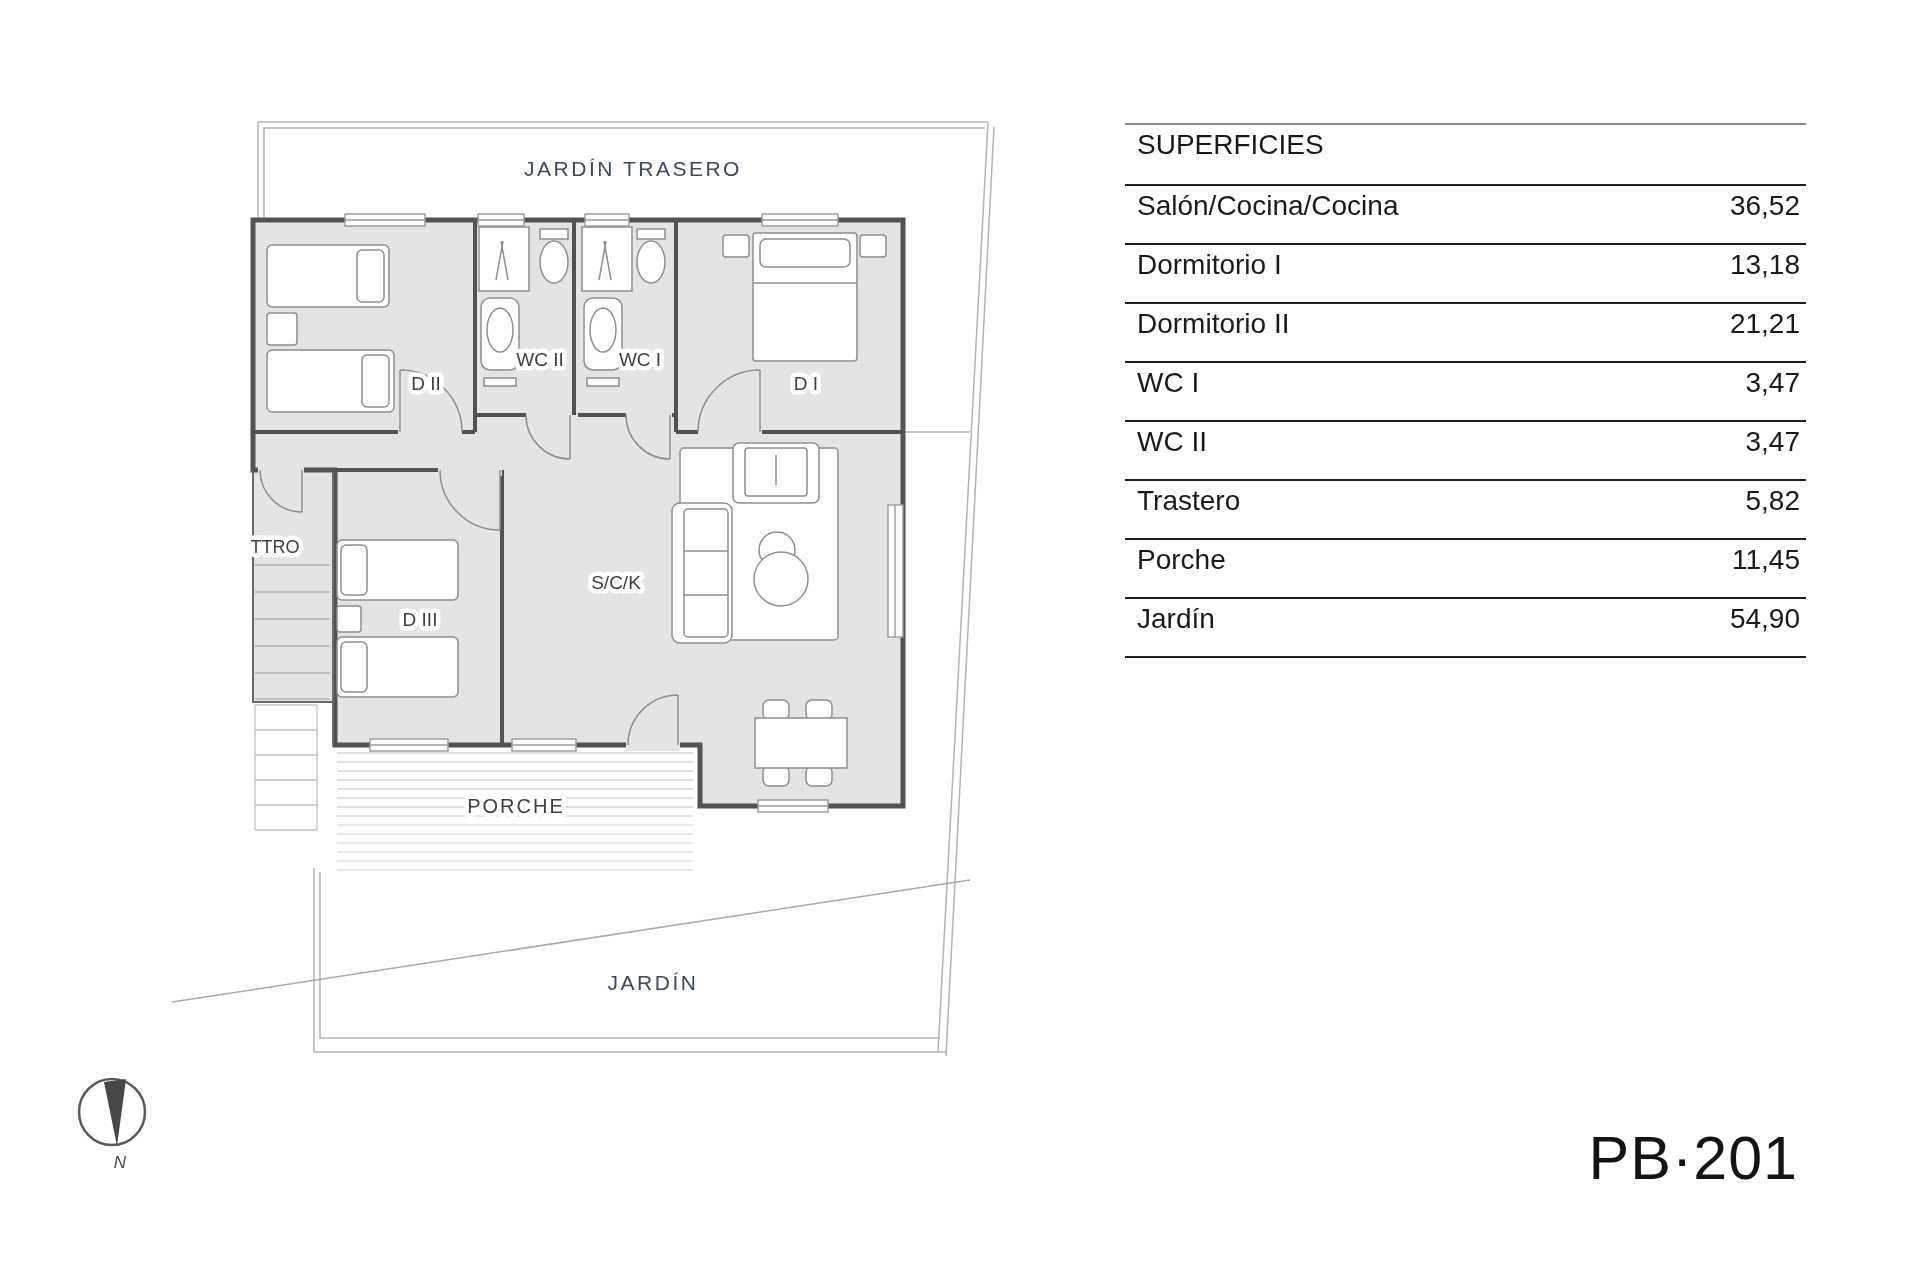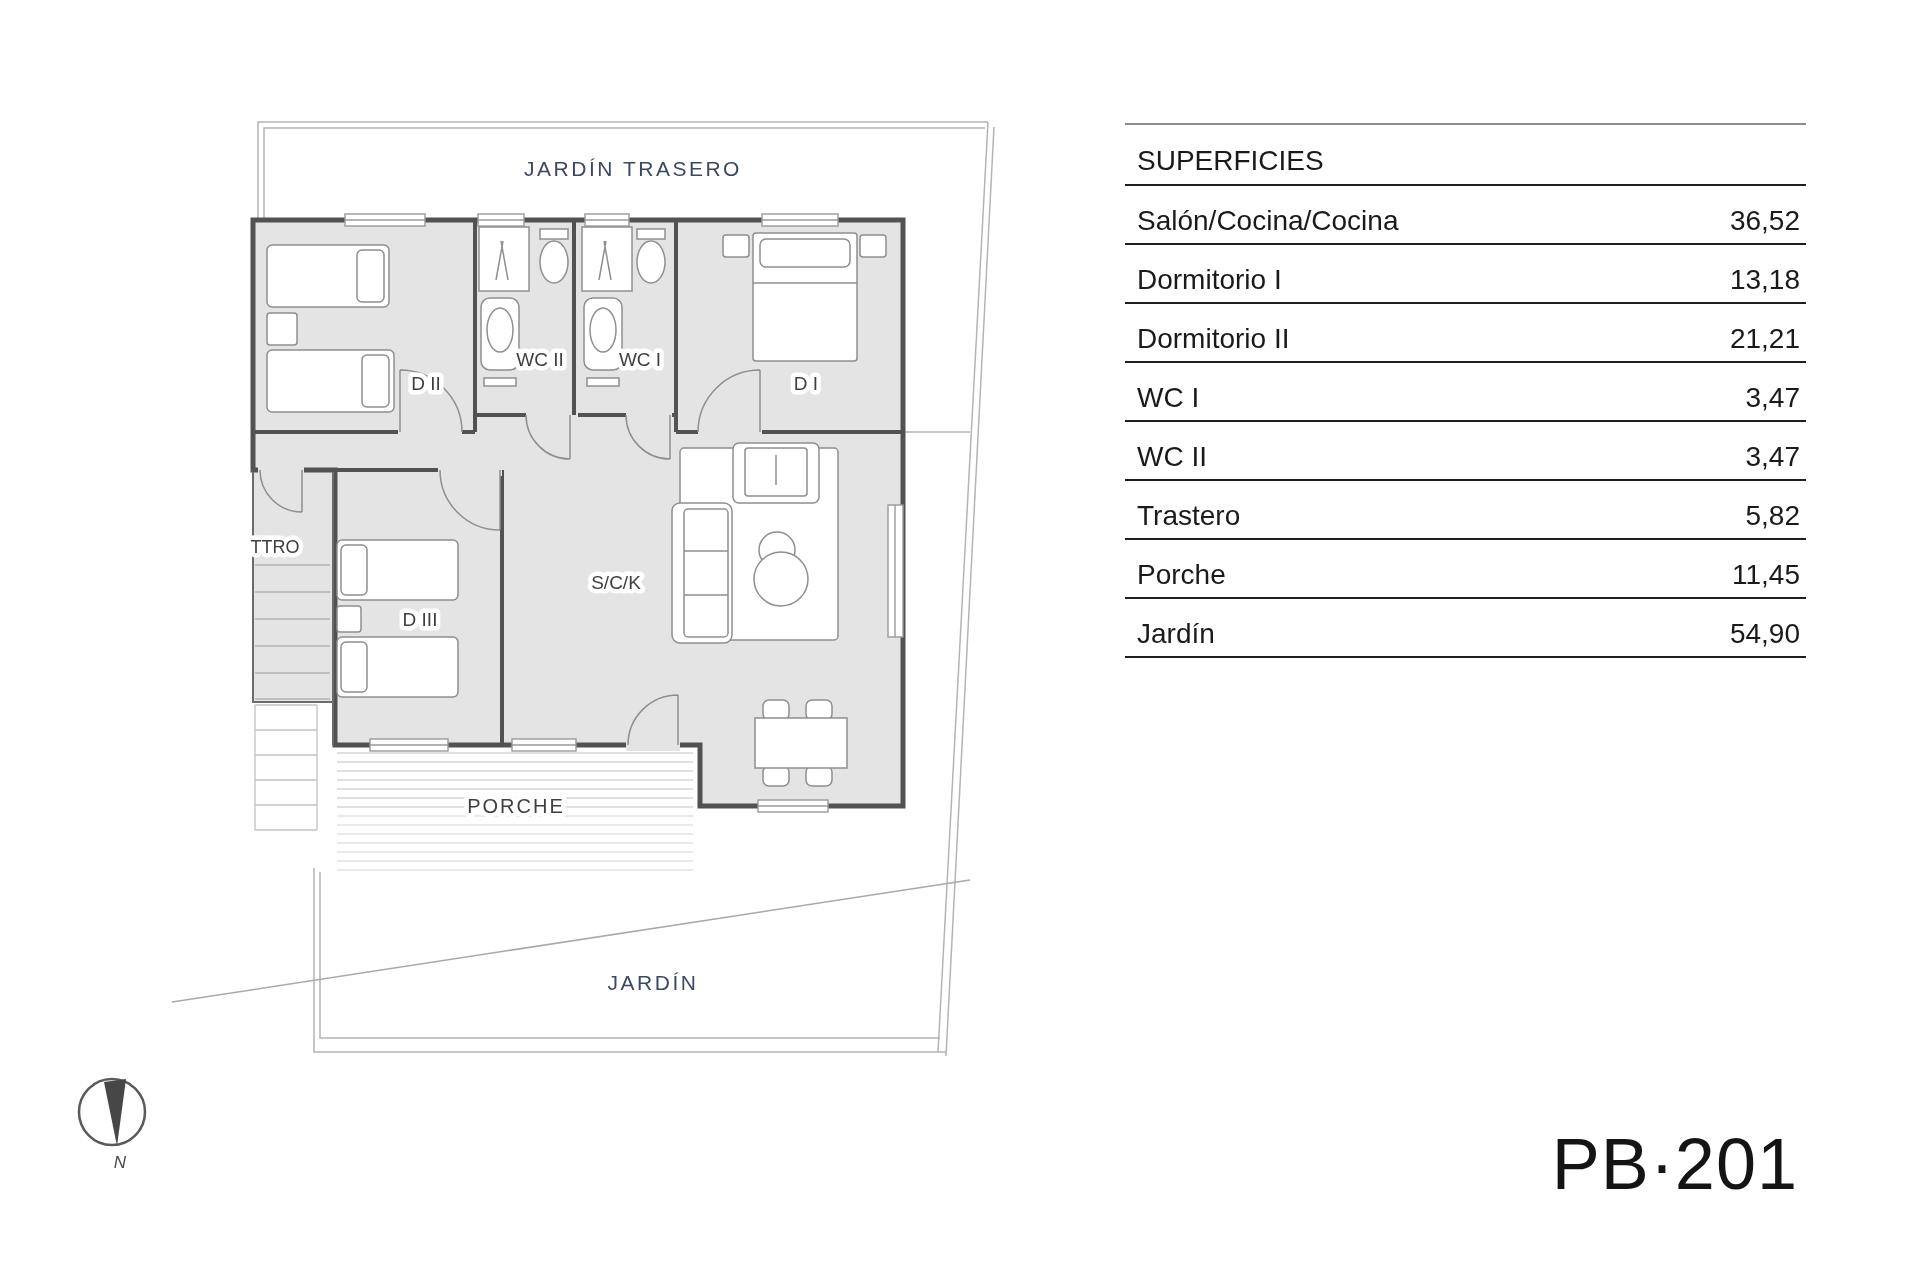--- a/index.html
+++ b/index.html
@@ -3,29 +3,29 @@
 <meta charset="utf-8">
 <style>
   html,body{margin:0;padding:0;background:#ffffff;}
   #canvas{position:relative;width:1920px;height:1280px;background:#ffffff;overflow:hidden;
           font-family:"Liberation Sans",sans-serif;}
   #plan-svg{position:absolute;left:0;top:0;}
 
   
   .sup-table{position:absolute;left:1125px;top:123px;width:681px;border-top:2px solid #8d8d8d;
              color:#1a1a1a;font-size:28px;}
-  .sup-row{display:flex;align-items:center;justify-content:space-between;height:59px;
-           border-bottom:2px solid #1f1f1f;padding:12px 6px 0 12px;box-sizing:border-box;}
+  .sup-row{display:flex;justify-content:space-between;height:59px;
+           border-bottom:2px solid #1f1f1f;padding:4px 6px 0 12px;box-sizing:border-box;}
   .sup-row.header{height:61px;border-bottom:2px solid #1f1f1f;}
   .sup-row.total{height:62px;font-weight:bold;border-bottom:3px solid #141414;border-top:1px solid #141414;margin-top:-1px;}
   .sup-label{white-space:nowrap;}
   .sup-value{white-space:nowrap;text-align:right;}
 
   
-  .plan-code{position:absolute;right:122px;top:1128px;font-size:72px;color:#141414;
+  .plan-code{position:absolute;right:122px;top:1128px;font-size:61px;color:#141414;
              letter-spacing:1px;line-height:1;margin-left:48px;}
 
   
   text{font-family:"Liberation Sans",sans-serif;}
   .room-label{font-size:19px;fill:#3f3f3f;paint-order:stroke;stroke:#ffffff;stroke-width:9px;
               stroke-linejoin:round;text-anchor:middle;}
   .garden-label{font-size:21px;fill:#3b4963;letter-spacing:2.5px;paint-order:stroke;stroke:#ffffff;
                 stroke-width:8px;stroke-linejoin:round;text-anchor:middle;}
   .north-label{font-size:17px;fill:#4a4a4a;font-style:italic;text-anchor:middle;}
 </style>

